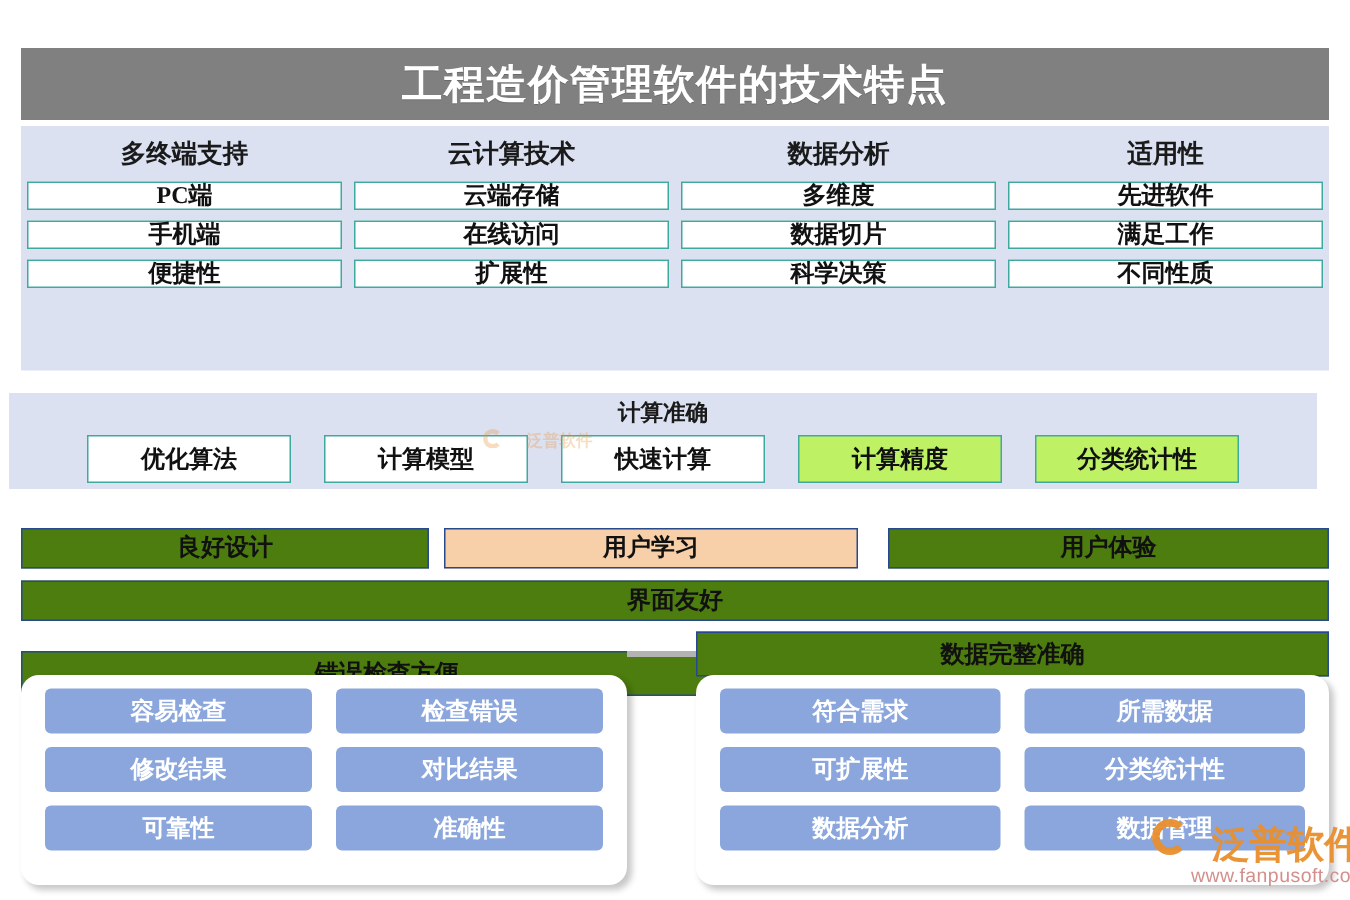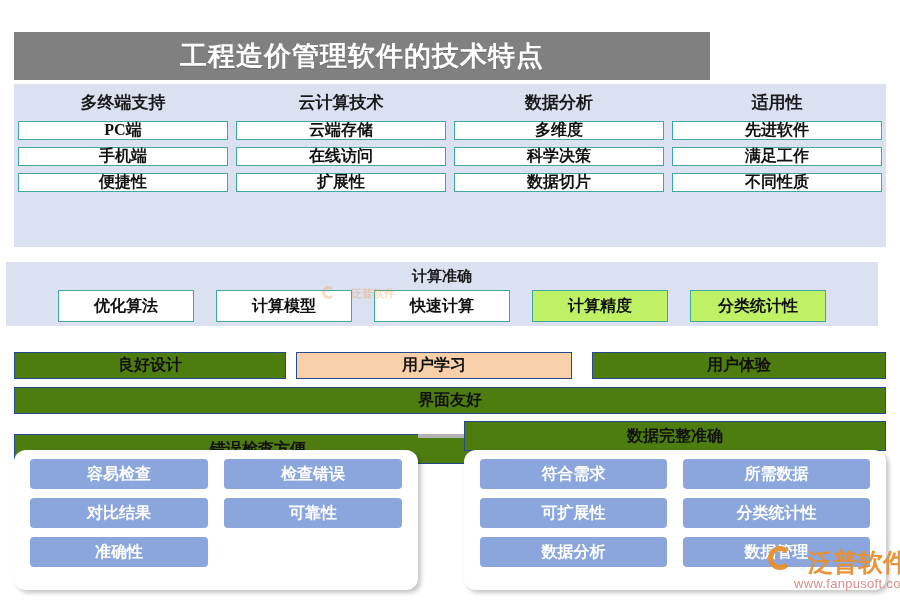--- a/index.html
+++ b/index.html
@@ -20,21 +20,21 @@
     left: 0; top: 0;
     width: 900px; height: 600px;
     background: #ffffff;
   }
 
   
   .title-bar {
     position: absolute;
     left: 14px;
     top: 32px;
-    width: 696px;
+    width: 872px;
     height: 48px;
     background: #808080;
     display: flex;
     align-items: center;
     justify-content: center;
     box-sizing: border-box;
   }
   .title-bar .title-text {
     color: #ffffff;
     font-size: 27px;
@@ -261,22 +261,22 @@
     <div class="col">
       <div class="col-head">云计算技术</div>
       <div class="tealbox">云端存储</div>
       <div class="tealbox">在线访问</div>
       <div class="tealbox">扩展性</div>
     </div>
 
     <div class="col">
       <div class="col-head">数据分析</div>
       <div class="tealbox">多维度</div>
+      <div class="tealbox">数据切片</div>
       <div class="tealbox">科学决策</div>
-      <div class="tealbox">数据切片</div>
     </div>
 
     <div class="col">
       <div class="col-head">适用性</div>
       <div class="tealbox">先进软件</div>
       <div class="tealbox">满足工作</div>
       <div class="tealbox">不同性质</div>
     </div>
 
   </div>
@@ -297,20 +297,21 @@
   <div class="grayrow gr-3">用户体验</div>
   <div class="grayrow gr-wide">界面友好</div>
 
   <div class="grayrow hdr-left">错误检查方便</div>
   <div class="connector"></div>
   <div class="grayrow hdr-right">数据完整准确</div>
 
   <div class="bottom-box bb-left">
     <div class="bluebox">容易检查</div>
     <div class="bluebox">检查错误</div>
+    <div class="bluebox">修改结果</div>
     <div class="bluebox">对比结果</div>
     <div class="bluebox">可靠性</div>
     <div class="bluebox">准确性</div>
   </div>
 
   <div class="bottom-box bb-right">
     <div class="bluebox">符合需求</div>
     <div class="bluebox">所需数据</div>
     <div class="bluebox">可扩展性</div>
     <div class="bluebox">分类统计性</div>

